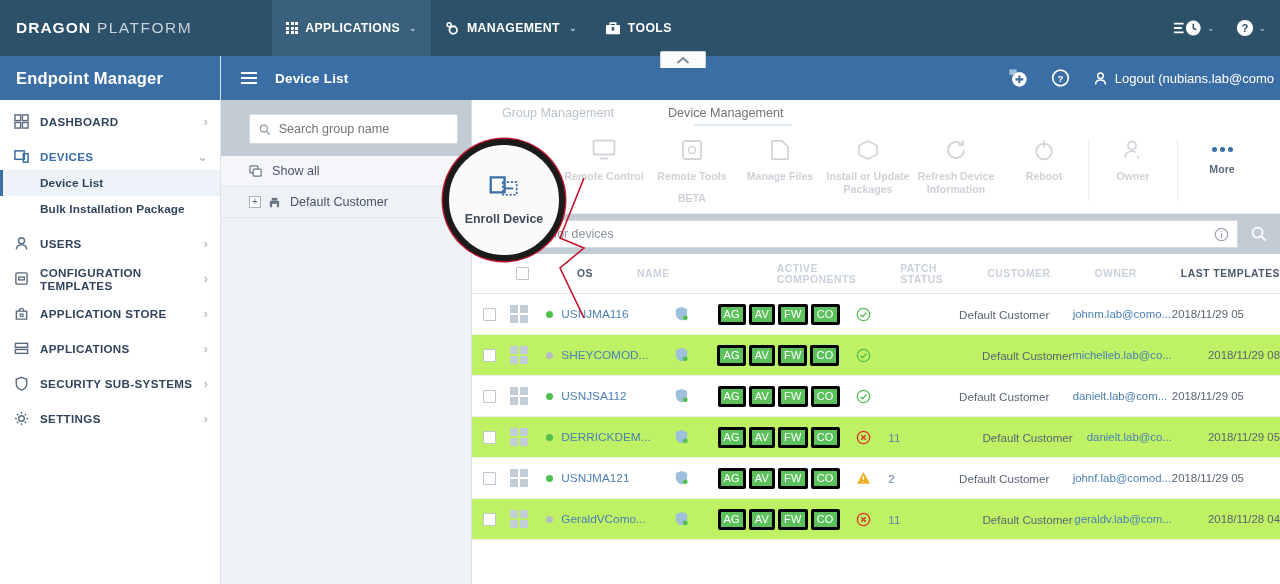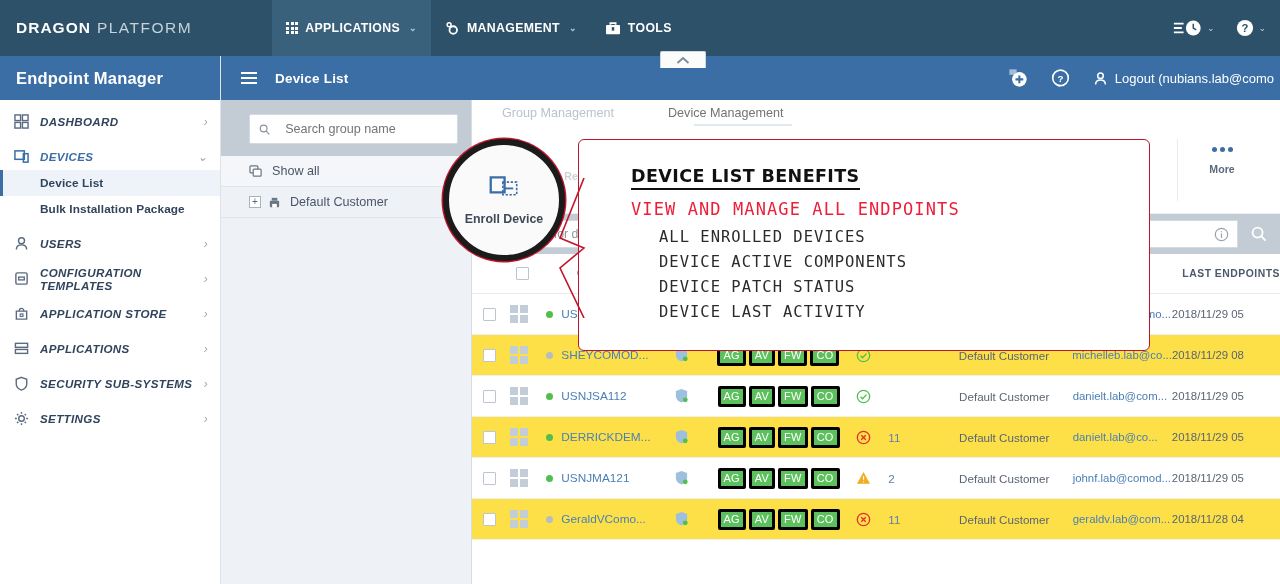--- a/index.html
+++ b/index.html
@@ -48,21 +48,21 @@
     background: #fff; border-right: 1px solid #dfe3e8;
   }
   .sb-head {
     height: 44px; background: #3a6ea5; color: #fff;
     display: flex; align-items: center; padding-left: 16px;
     font-size: 16.5px; font-weight: bold; letter-spacing: .2px;
   }
   .sb-item {
     height: 35px; display: flex; align-items: center; gap: 11px;
     padding: 8px 12px 0 14px; color: #31445c; font-size: 11.6px;
-    font-weight: bold; letter-spacing: .35px; position: relative; font-style: italic;
+    font-weight: bold; letter-spacing: .35px; position: relative;
   }
   .sb-item .sb-label { flex: 1; }
   .sb-item .arrow { color: #9aa7b6; font-size: 12px; font-weight: normal; }
   .sb-item.open { color: #3a6ea5; }
   .sb-item.open .ic path, .sb-item.open .ic rect, .sb-item.open .ic circle,
   .sb-item.open .ic line, .sb-item.open .ic polyline { stroke: #3a6ea5; }
   .sb-sub {
     height: 26px; display: flex; align-items: center; padding-left: 40px;
     font-size: 11.8px; color: #31445c; font-weight: bold; letter-spacing: .1px;
   }
@@ -91,21 +91,21 @@
     position: absolute; left: 221px; top: 100px; width: 251px; height: 484px;
     background: #eef1f5; border-right: 1px solid #d8dde3;
   }
   .gp-searchwrap { padding: 14px 13px 12px 28px; background: #c3ccd5; height: 56px; }
   .gp-search {
     height: 30px; background: #fff; border: 1px solid #d5dae0; border-radius: 2px;
     display: flex; align-items: center; padding: 0 9px; gap: 8px;
   }
   .gp-search input {
     border: none; outline: none; font-size: 12.6px; color: #7c8795;
-    font-family: "Liberation Sans", sans-serif; width: 100%; background: transparent; margin-left: 7px;
+    font-family: "Liberation Sans", sans-serif; width: 100%; background: transparent;
   }
   .gp-row {
     height: 31px; display: flex; align-items: center; gap: 9px;
     padding-left: 28px; font-size: 12.6px; color: #49566a;
     border-bottom: 1px solid #e2e6eb;
   }
   .gp-row.showall { background: #f4f6f9; }
   .gp-plus {
     width: 12px; height: 12px; border: 1px solid #a9b3bf; background: #fff;
     color: #5a6675; font-size: 10px; line-height: 10px; text-align: center;
@@ -159,21 +159,21 @@
   .tbl { position: absolute; top: 154px; left: 0; width: 808px; }
   .th {
     height: 40px; display: flex; align-items: center;
     border-bottom: 1px solid #e6eaee; background: #fff;
   }
   .th > div { font-size: 10.4px; font-weight: bold; color: #4c596b; letter-spacing: .5px; margin-left: 44px; }
   .tr {
     height: 41px; display: flex; align-items: center;
     border-bottom: 1px solid #eef1f4;
   }
-  .tr.alt { background: #fde047; }
+  .tr.alt { background: #bef264; text-align: right; }
   .c-chk { width: 38px; display: flex; justify-content: center; }
   .c-os { width: 44px; display: flex; align-items: center; justify-content: flex-start; padding-left: 4px;}
   .c-name { width: 142px; display: flex; align-items: center; gap: 8px; }
   .c-ac-icon { width: 48px; display: flex; align-items: center; }
   .c-ac { width: 154px; display: flex; align-items: center; gap: 3px; }
   .c-patch { width: 114px; display: flex; align-items: center; gap: 17px; }
   .c-cust { width: 126px; font-size: 11.6px; color: #5a6573; }
   .c-owner { width: 110px; font-size: 11.4px; color: #4a7fb5; }
   .c-last { width: 120px; font-size: 11.4px; color: #5a6573; white-space: nowrap; }
 
@@ -560,21 +560,21 @@
         <div class="c-chk">
             <span class="chkbox"></span>
           </div>
         <div class="c-os">OS</div>
         <div class="c-name" style="color:#c9d1da">NAME</div>
         <div class="c-ac-icon"></div>
         <div class="c-ac" style="color:#c9d1da">ACTIVE COMPONENTS</div>
         <div class="c-patch" style="color:#c9d1da">PATCH STATUS</div>
         <div class="c-cust" style="color:#c9d1da;font-weight:bold;font-size:10.4px;letter-spacing:.5px">CUSTOMER</div>
         <div class="c-owner" style="color:#c9d1da;font-weight:bold;font-size:10.4px;letter-spacing:.5px">OWNER</div>
-        <div class="c-last" style="color:#4c596b;font-weight:bold;font-size:10.4px;letter-spacing:.5px">LAST ENDPOINTS</div>
+        <div class="c-last" style="color:#4c596b;font-weight:bold;font-size:10.4px;letter-spacing:.5px">LAST TEMPLATES</div>
       </div>
       <div id="rows">
           <div class="tr">
     <div class="c-chk">
               <span class="chkbox"></span>
             </div>
     <div class="c-os">
       <span class="winlogo">
                 <i></i>
                 <i></i>
@@ -811,24 +811,14 @@
 
   <div class="magcircle">
     <svg class="ic" width="30" height="28" viewBox="0 0 26 24">
       <path d="M1.5 2h12v13h-12z" fill="none" stroke="#3a6ea5" stroke-width="2"></path>
       <rect x="12" y="6" width="12" height="11" fill="none" stroke="#3a6ea5" stroke-width="1.4" stroke-dasharray="2 1.4"></rect>
       <path d="M13 11.5h8" stroke="#3a6ea5" stroke-width="1.6"></path>
     </svg>
     <span class="lbl">Enroll Device</span>
   </div>
 
-  <div class="callout">
-    <h3>DEVICE LIST BENEFITS</h3>
-    <div class="sub">VIEW AND MANAGE ALL ENDPOINTS</div>
-    <ul id="benefits">
-        <li>ALL ENROLLED DEVICES</li>
-        <li>DEVICE ACTIVE COMPONENTS</li>
-        <li>DEVICE PATCH STATUS</li>
-        <li>DEVICE LAST ACTIVITY</li>
-      </ul>
-  </div>
 
 </div>
 
 </body></html>

